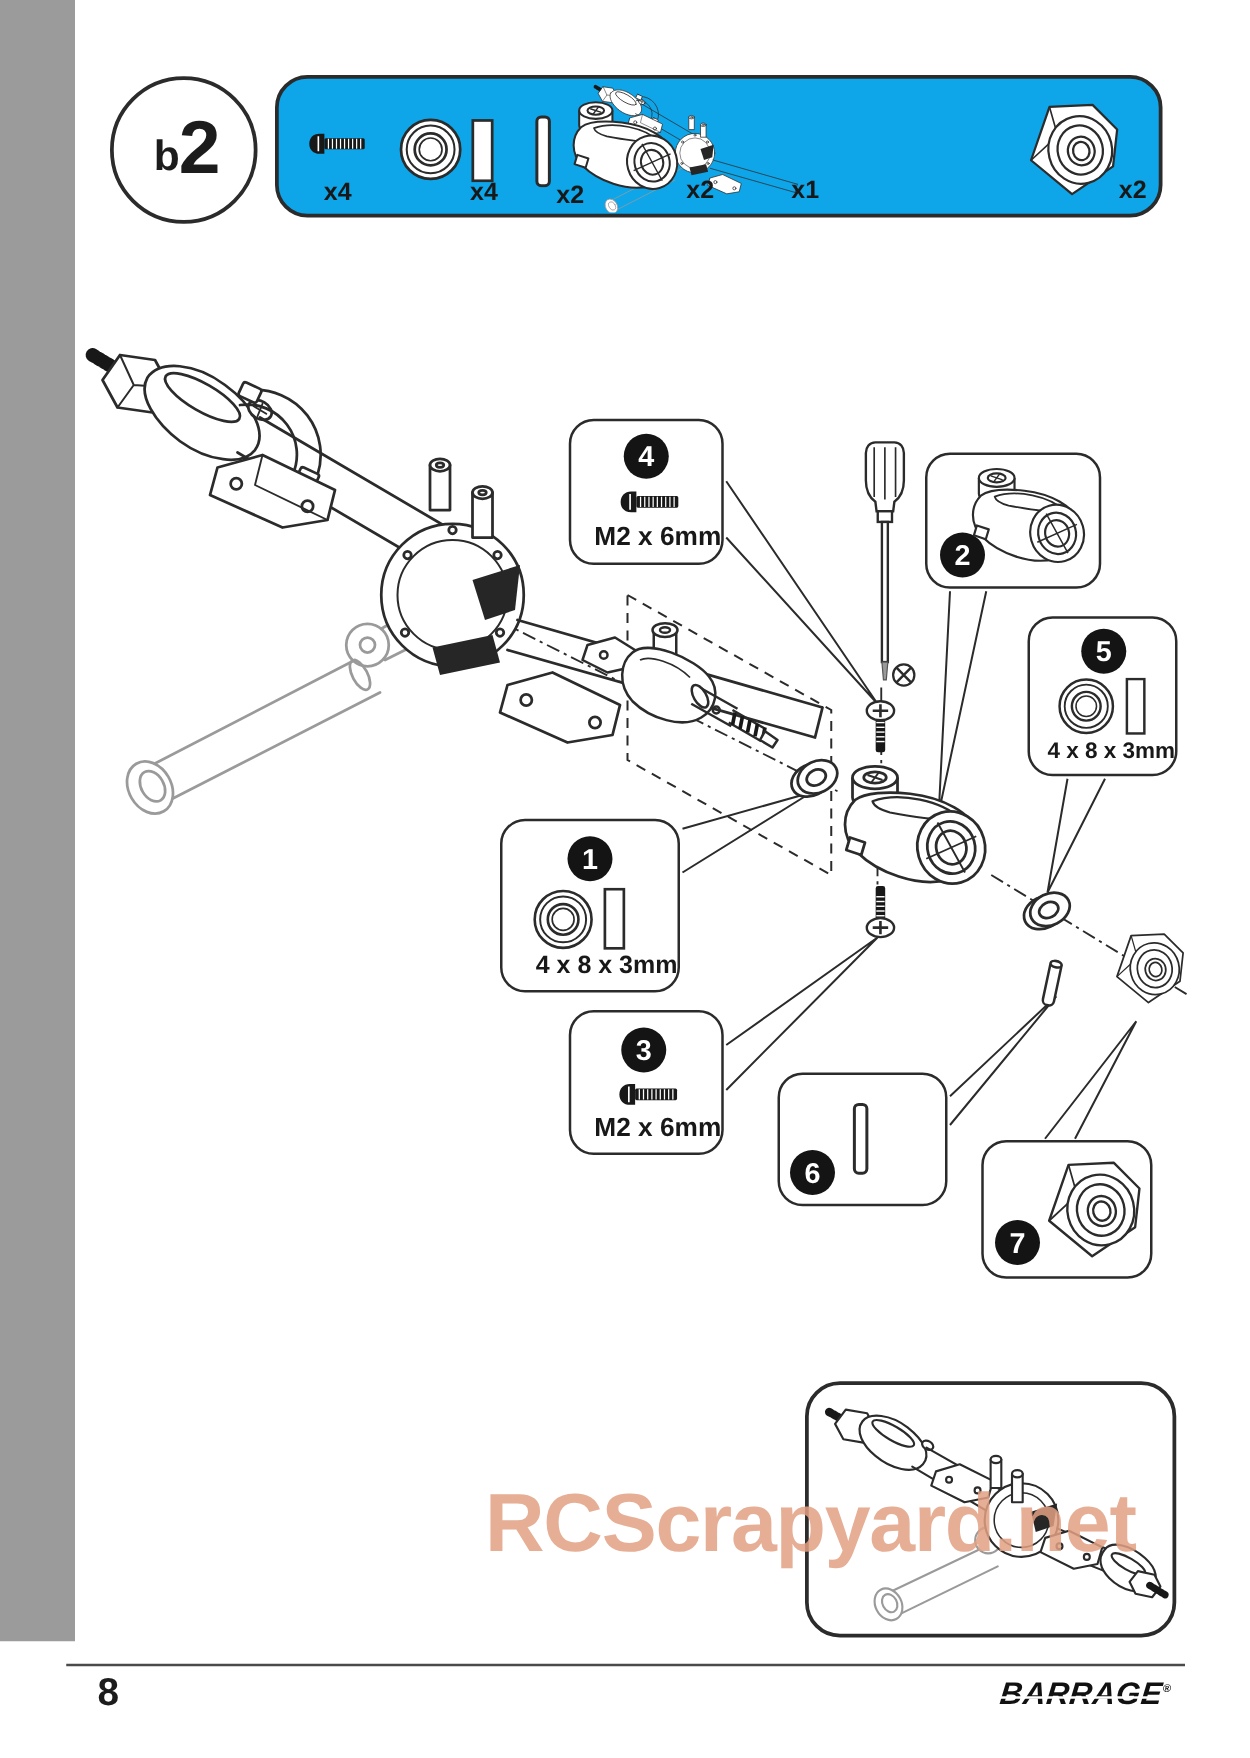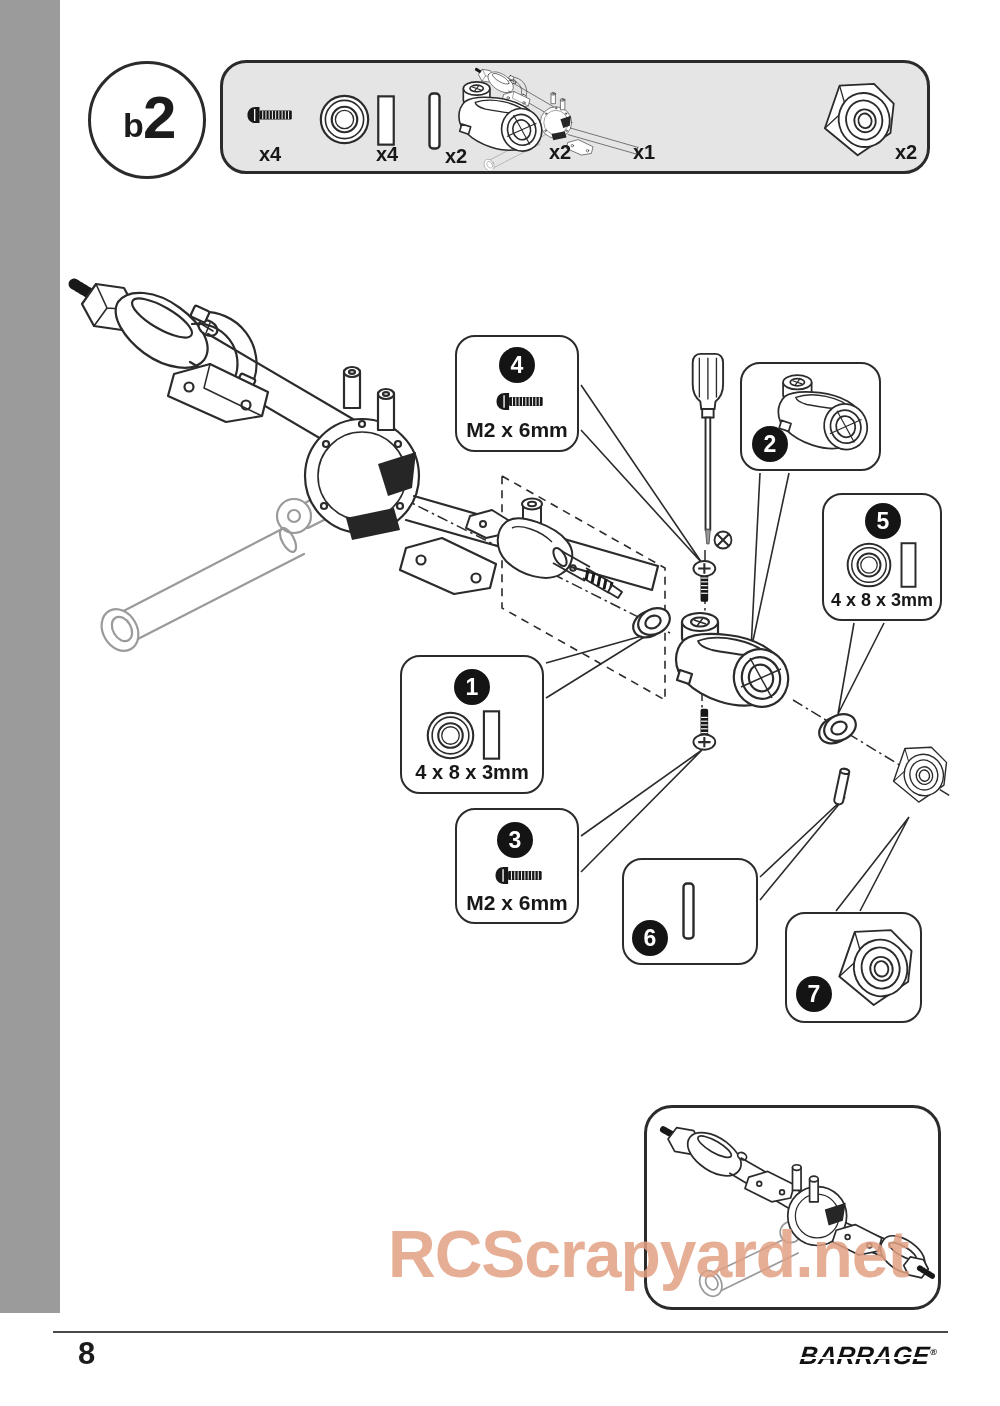--- a/index.html
+++ b/index.html
@@ -6,37 +6,37 @@
   .page{position:relative;width:1000px;height:1406px;background:#ffffff;overflow:hidden;
         font-family:"Liberation Sans","DejaVu Sans",sans-serif;color:#1c1c1c;}
   .side-strip{position:absolute;left:0;top:0;width:60px;height:1313px;background:#9b9b9b;}
   
   .step-circle{position:absolute;left:88px;top:61px;width:112px;height:112px;border:3px solid #2b2b2b;
                border-radius:50%;background:#fff;}
   .step-prefix{position:absolute;left:32px;top:42px;font-size:34px;font-weight:600;}
   .step-num{position:absolute;left:52px;top:19px;font-size:60px;font-weight:600;}
   
   .parts-box{position:absolute;left:220px;top:60px;width:704px;height:108px;border:3px solid #2b2b2b;
-             border-radius:26px;background:#e5e5e5;}
+             border-radius:26px;background:#0ea5e9;}
   .parts-box .qty{position:absolute;font-size:20px;font-weight:700;color:#181818;}
   .parts-box svg{position:absolute;}
   
   .diagram{position:absolute;left:0;top:0;width:1000px;height:1406px;z-index:1;}
   
   .callout{position:absolute;background:#fff;border:2.5px solid #2b2b2b;border-radius:20px;z-index:2;}
   .badge{position:absolute;width:36px;height:36px;border-radius:50%;background:#141414;color:#ffffff;
          font-size:23px;font-weight:700;display:flex;align-items:center;justify-content:center;}
-  .callout .label{position:absolute;left:0;right:0;text-align:center;font-weight:700;color:#181818;white-space:nowrap;}
+  .callout .label{position:absolute;left:0;right:0;text-align:right;font-weight:700;color:#181818;white-space:nowrap;}
   .callout svg{position:absolute;}
   
   .result-box{position:absolute;left:644px;top:1105px;width:291px;height:199px;border:3px solid #2b2b2b;
               border-radius:28px;background:#fff;z-index:2;}
   .result-box svg{position:absolute;left:3px;top:6px;}
   
-  .watermark{position:absolute;left:388px;top:1216px;font-size:66px;font-weight:600;letter-spacing:-1px;
+  .watermark{position:absolute;left:388px;top:1180px;font-size:66px;font-weight:600;letter-spacing:-1px;
              color:#e2a083;opacity:0.85;z-index:10;white-space:nowrap;}
   
   .footer-line{position:absolute;left:53px;top:1331px;width:895px;height:0;border-top:2px solid #4a4a4a;z-index:3;}
   .page-number{position:absolute;left:78px;top:1336px;font-size:31px;font-weight:700;z-index:3;}
   .brand{position:absolute;left:800px;top:1341px;font-size:25px;font-weight:800;font-style:italic;
          letter-spacing:0.5px;transform:skewX(-6deg);z-index:3;color:#111;}
   .brand .stripe{position:absolute;left:-2px;right:8px;top:54%;height:2.5px;background:#ffffff;}
   .brand sup{font-size:9px;font-style:normal;}
   .hidden-defs{position:absolute;width:0;height:0;overflow:hidden;}
 </style>

